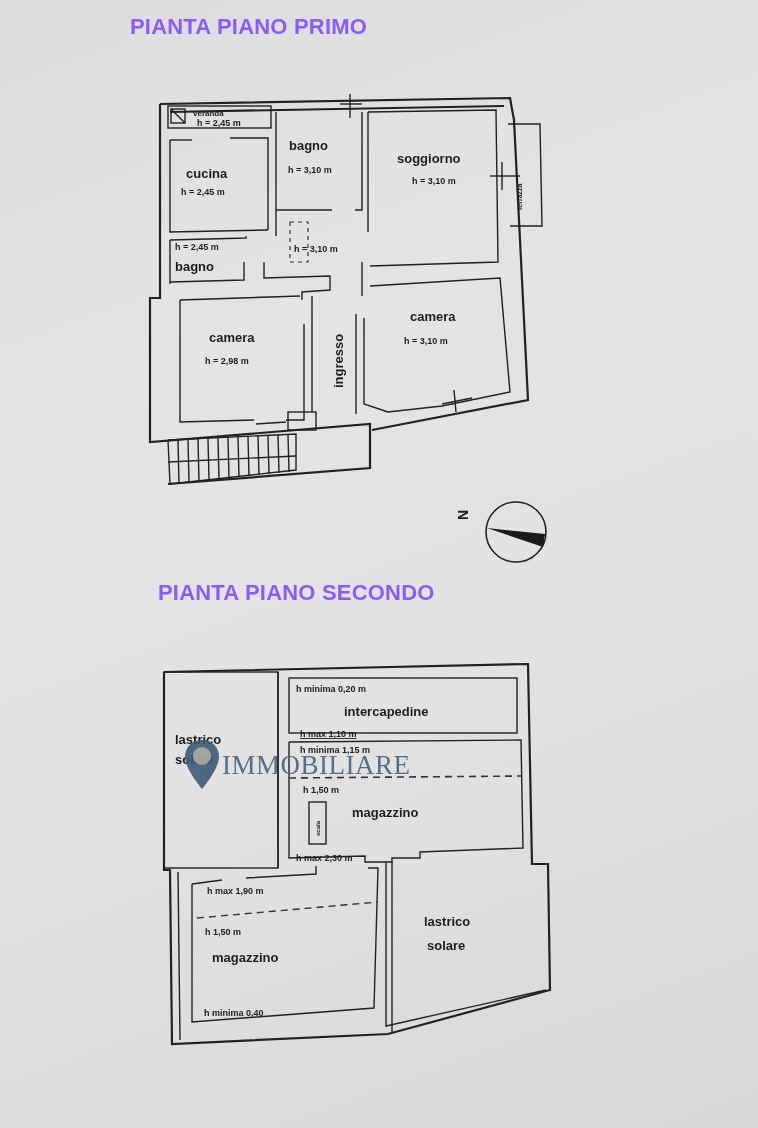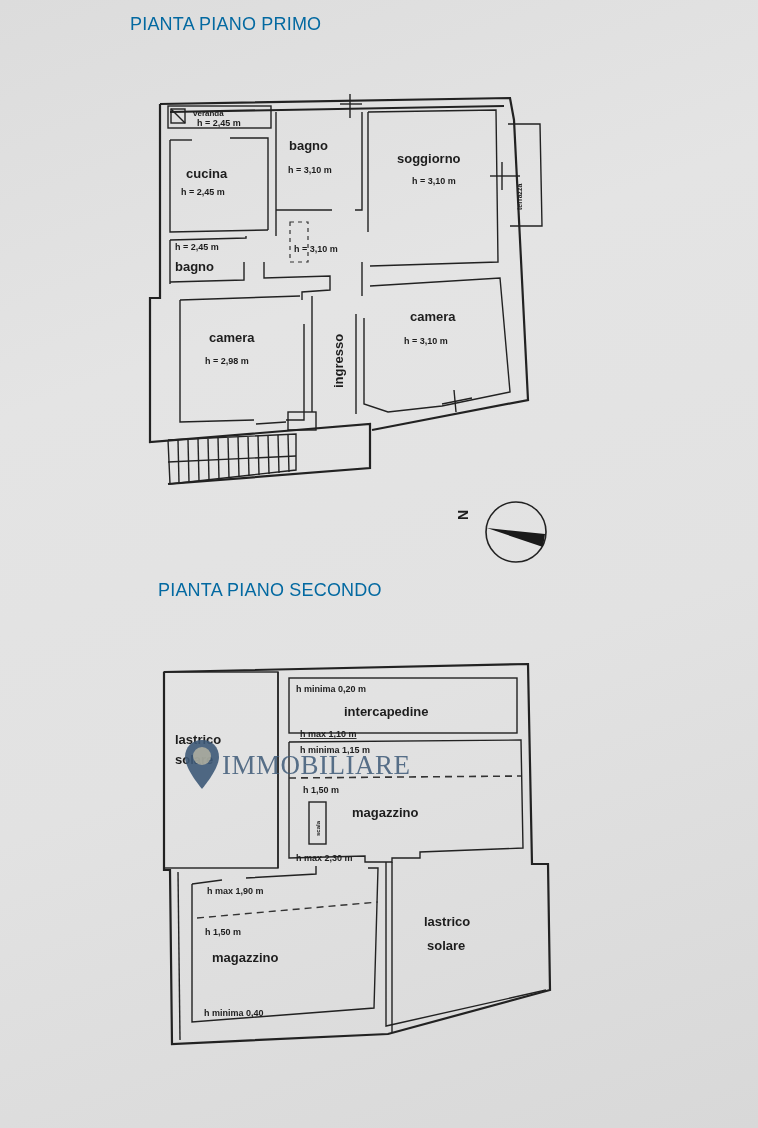--- a/index.html
+++ b/index.html
@@ -3,21 +3,21 @@
   <meta charset="utf-8">
   <style>
     html, body { margin:0; padding:0; }
     body {
       width:758px; height:1128px; position:relative; overflow:hidden;
       background: linear-gradient(160deg, #dcdcdc 0%, #e4e4e4 30%, #e2e2e2 60%, #d8d8d8 100%);
       font-family: "Liberation Sans", sans-serif;
       color:#1c1c1c;
     }
     .title {
-      position:absolute; font-size:18px; font-weight:normal; letter-spacing:0.2px; color:#0369a1;
+      position:absolute; font-size:22px; font-weight:bold; letter-spacing:0.2px; color:#8b5cf6;
       font-family: "Liberation Sans", sans-serif;
     }
     svg.plan { position:absolute; left:0; top:0; }
     .lbl { font-family: "Liberation Sans", sans-serif; fill:#1d1d1d; }
     .room { font-size:13px; font-weight:bold; }
     .h { font-size:9px; font-weight:bold; }
     .wall { fill:none; stroke:#222; stroke-width:2.2; }
     .thin { fill:none; stroke:#222; stroke-width:1.4; }
     .dash { fill:none; stroke:#333; stroke-width:1.6; stroke-dasharray:7 5; }
     .watermark {

